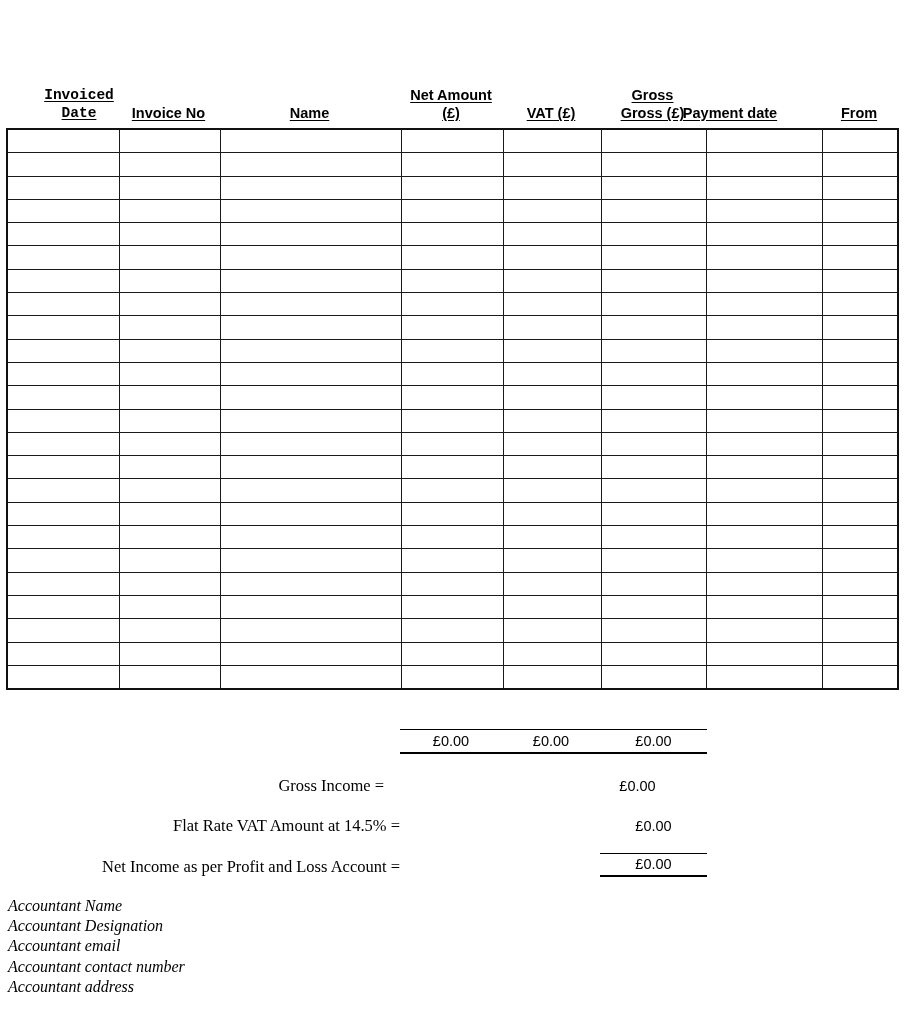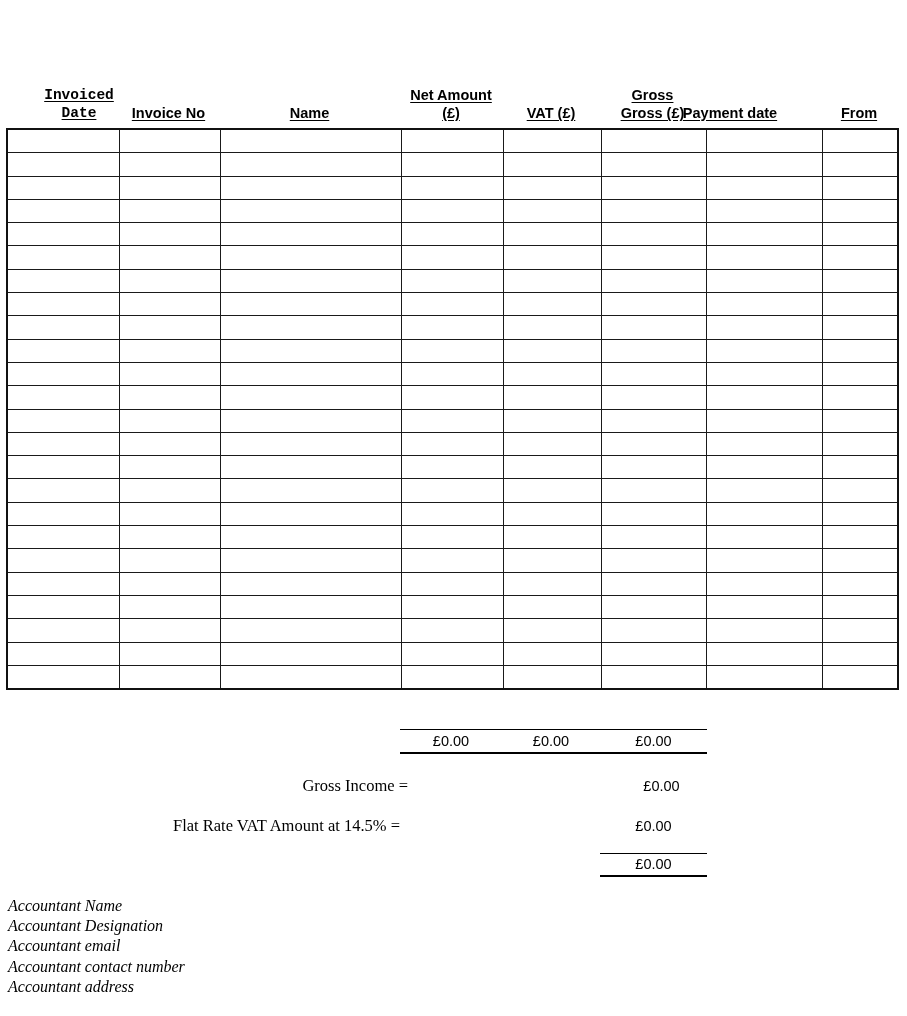--- a/index.html
+++ b/index.html
@@ -426,31 +426,32 @@
       </tr>
     </tbody>
 </table>
 
 <div id="totals">
   <div class="tcell" style="left:0px;width:102px;">£0.00</div>
   <div class="tcell" style="left:102px;width:98px;">£0.00</div>
   <div class="tcell" style="left:200px;width:107px;">£0.00</div>
 </div>
 
-<div class="sumrow" id="sum-gross" style="left:408px;top:774px;width:307px;">
+<div class="sumrow" id="sum-gross" style="left:384px;top:774px;width:307px;">
   <div class="slabel">Gross Income =</div>
   <div class="samount">£0.00</div>
 </div>
 
 <div class="sumrow" id="sum-vat" style="left:400px;top:814px;width:307px;">
   <div class="slabel">Flat Rate VAT Amount at 14.5% =</div>
   <div class="samount">£0.00</div>
 </div>
 
 <div class="sumrow" id="sum-net" style="left:400px;top:853px;width:307px;">
+  <div class="slabel" style="top:4px;">Net Income as per Profit and Loss Account =</div>
   <div class="samount">£0.00</div>
 </div>
 
 <div id="footer">
   <div class="fline">Accountant Name</div>
   <div class="fline">Accountant Designation</div>
   <div class="fline">Accountant email</div>
   <div class="fline">Accountant contact number</div>
   <div class="fline">Accountant address</div>
 </div>

